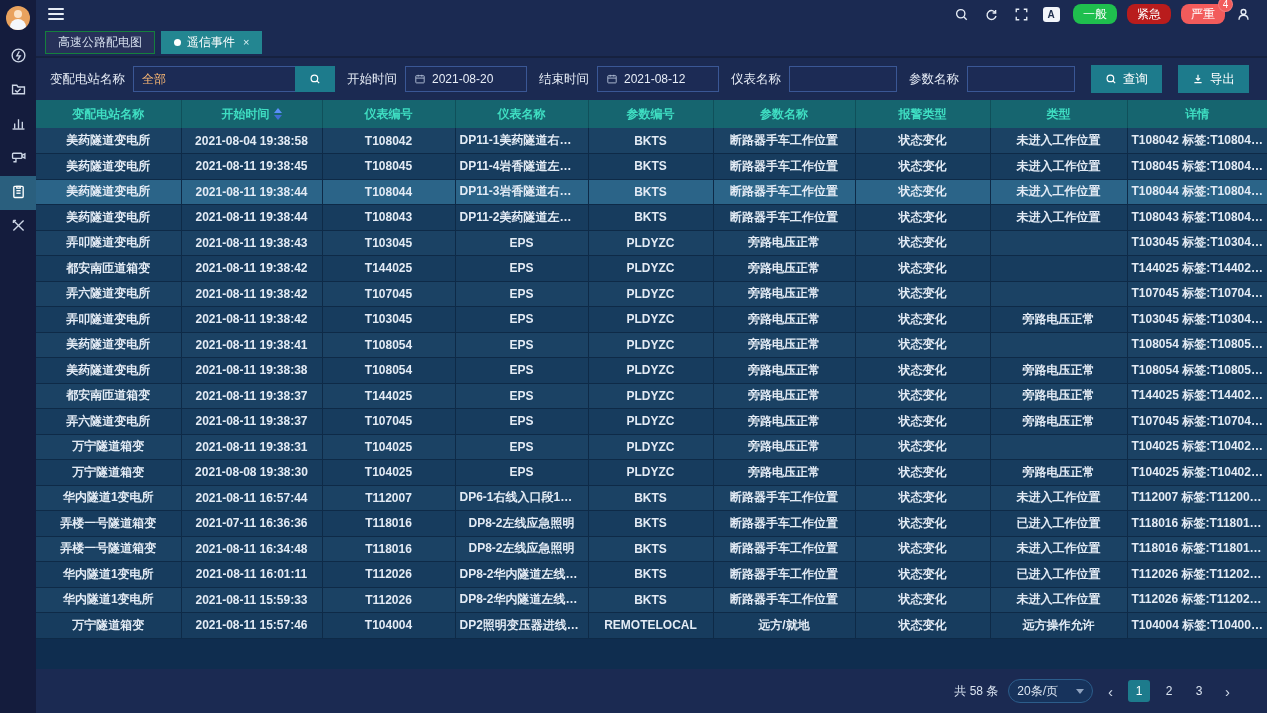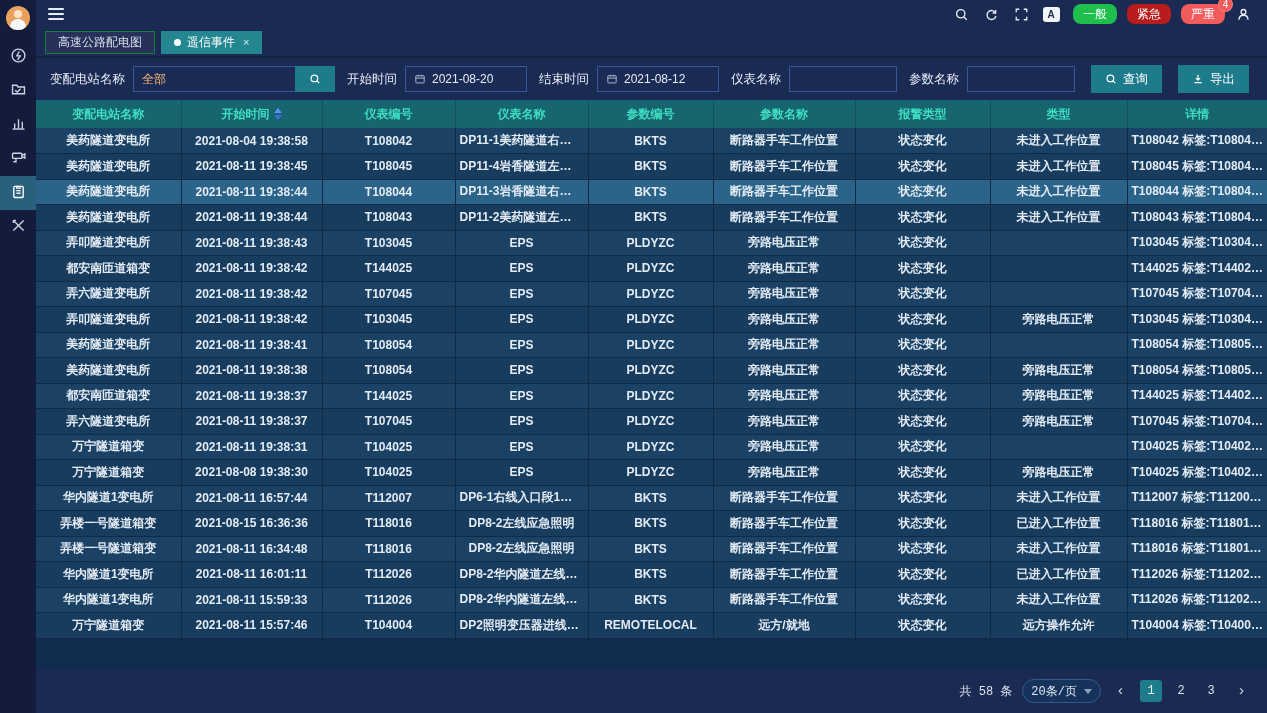--- a/index.html
+++ b/index.html
@@ -67,23 +67,23 @@
   .sort-carets .up { border-bottom:5px solid #5b8ff9; }
   .sort-carets .down { border-top:5px solid #3f6ed6; }
   td { height:25.5px; font-size:12px; color:#e3ebf5; text-align:center; border-right:1px solid #0e2a47;
        border-bottom:1px solid #0e2a47; overflow:hidden; white-space:nowrap; text-overflow:ellipsis; padding:0 4px; }
   td:last-child { border-right:none; }
   tbody tr { background:#173c5e; cursor:pointer;font-weight:bold; }
   tbody tr:nth-child(odd) { background:#1b4264; }
   tbody tr.selected { background:#2b6488; }
 
   
-  .footer { height:44px; display:flex; align-items:center; justify-content:flex-end; padding:0 16px; gap:10px; font-size:12px; color:#dbe4f0;font-family:Liberation Mono, monospace; }
+  .footer { height:44px; display:flex; align-items:center; justify-content:flex-end; padding:0 32px; gap:10px; font-size:12px; color:#dbe4f0; }
   .psize { height:24px; min-width:72px; background:#17335c; border:1px solid #2c5d8b; border-radius:12px;
-           display:flex; align-items:center; justify-content:center; gap:7px; cursor:pointer; padding:0 8px; }
+           display:flex; align-items:center; justify-content:center; gap:18px; cursor:pointer; padding:0 8px; }
   .psize .chev { width:0; height:0; border-left:4px solid transparent; border-right:4px solid transparent; border-top:5px solid #8fa3bf; }
   .pg-arrow { color:#cfd9e8; font-size:15px; padding:0 5px; cursor:pointer; line-height:1; }
   .pg-num { min-width:22px; height:22px; border-radius:3px; display:flex; align-items:center; justify-content:center; cursor:pointer; }
   .pg-num.active { background:#1d7b8c; color:#fff; }
 </style>
 </head>
 <body>
 
 <div class="app">
 
@@ -430,21 +430,21 @@
               <td>T112007</td>
               <td>DP6-1右线入口段1加强...</td>
               <td>BKTS</td>
               <td>断路器手车工作位置</td>
               <td>状态变化</td>
               <td>未进入工作位置</td>
               <td>T112007 标签:T112007 ...</td>
             </tr>
             <tr>
               <td>弄楼一号隧道箱变</td>
-              <td>2021-08-15 16:36:36</td>
+              <td>2021-07-11 16:36:36</td>
               <td>T118016</td>
               <td>DP8-2左线应急照明</td>
               <td>BKTS</td>
               <td>断路器手车工作位置</td>
               <td>状态变化</td>
               <td>已进入工作位置</td>
               <td>T118016 标签:T118016 ...</td>
             </tr>
             <tr>
               <td>弄楼一号隧道箱变</td>

